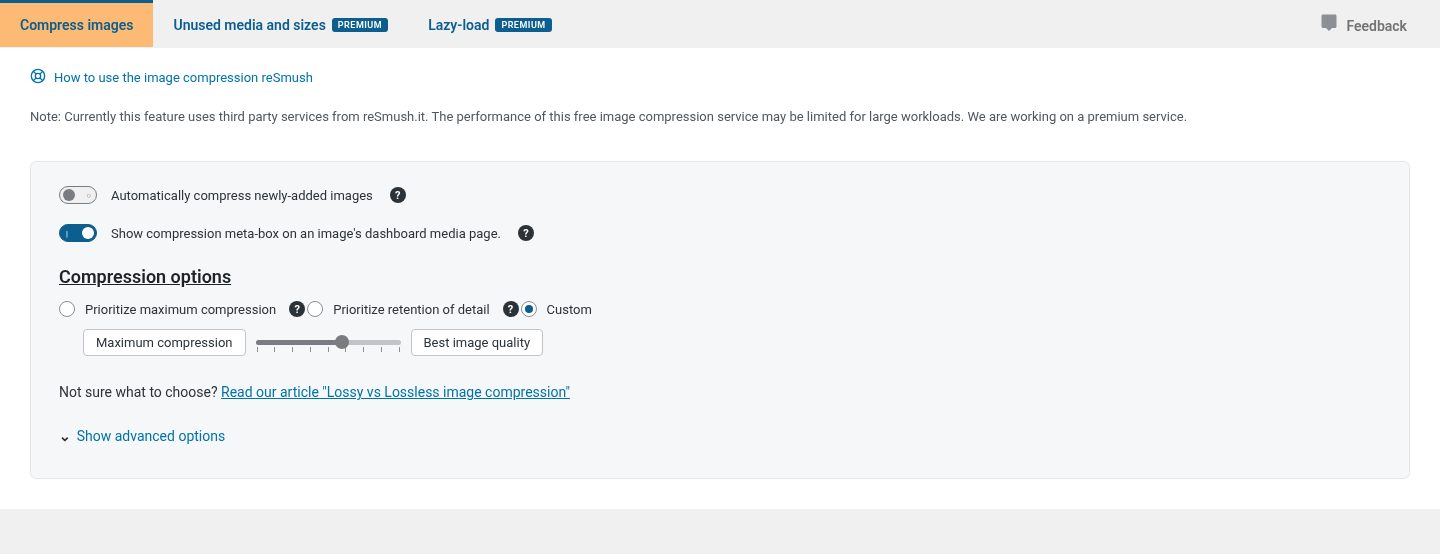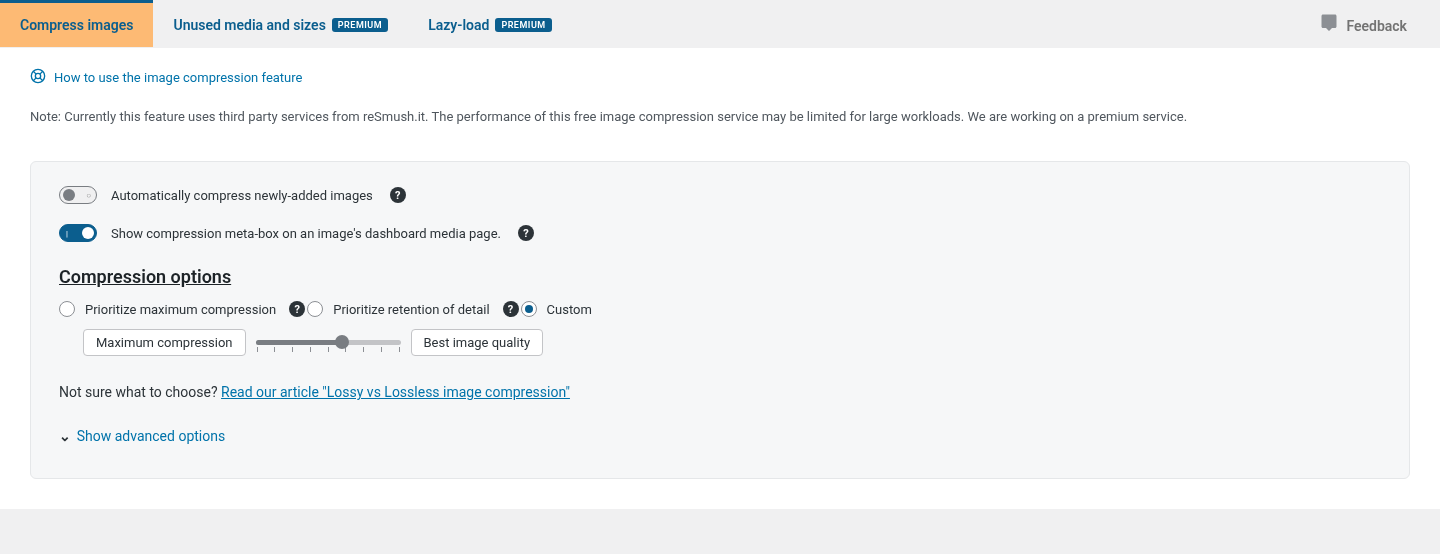--- a/index.html
+++ b/index.html
@@ -313,21 +313,21 @@
     <span>
       <svg viewBox="0 0 24 24" fill="none" stroke="#0073aa" stroke-width="2">
         <circle cx="12" cy="12" r="10"></circle>
         <circle cx="12" cy="12" r="4"></circle>
         <line x1="4.93" y1="4.93" x2="9.17" y2="9.17"></line>
         <line x1="14.83" y1="14.83" x2="19.07" y2="19.07"></line>
         <line x1="14.83" y1="9.17" x2="19.07" y2="4.93"></line>
         <line x1="4.93" y1="19.07" x2="9.17" y2="14.83"></line>
       </svg>
     </span>
-    <span>How to use the image compression feature</span>
+    <span>How to use the image compression reSmush</span>
   </div>
 
   <div class="note-text">Note: Currently this feature uses third party services from reSmush.it. The performance of this free image compression service may be limited for large workloads. We are working on a premium service.</div>
 
   <div class="panel">
 
     <div class="toggle-row">
       <div class="toggle">
         <div class="toggle-knob"></div>
         <span class="toggle-indicator">○</span>

